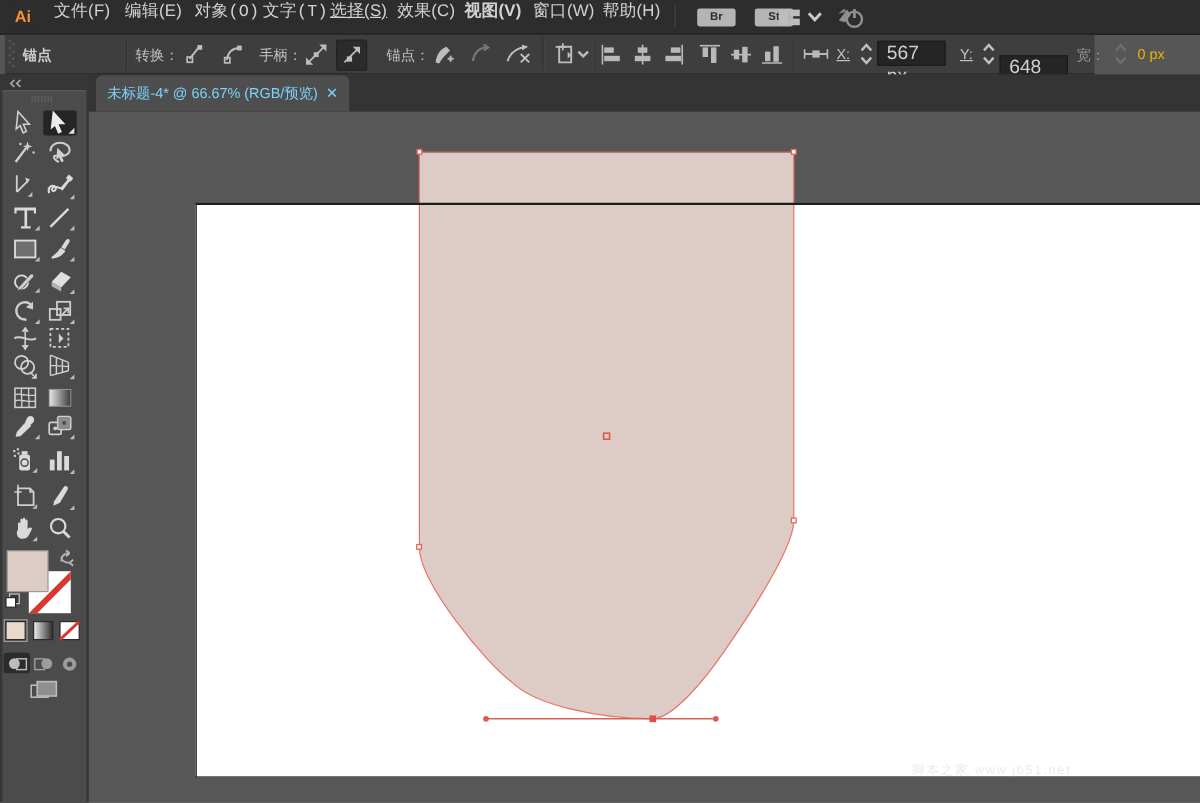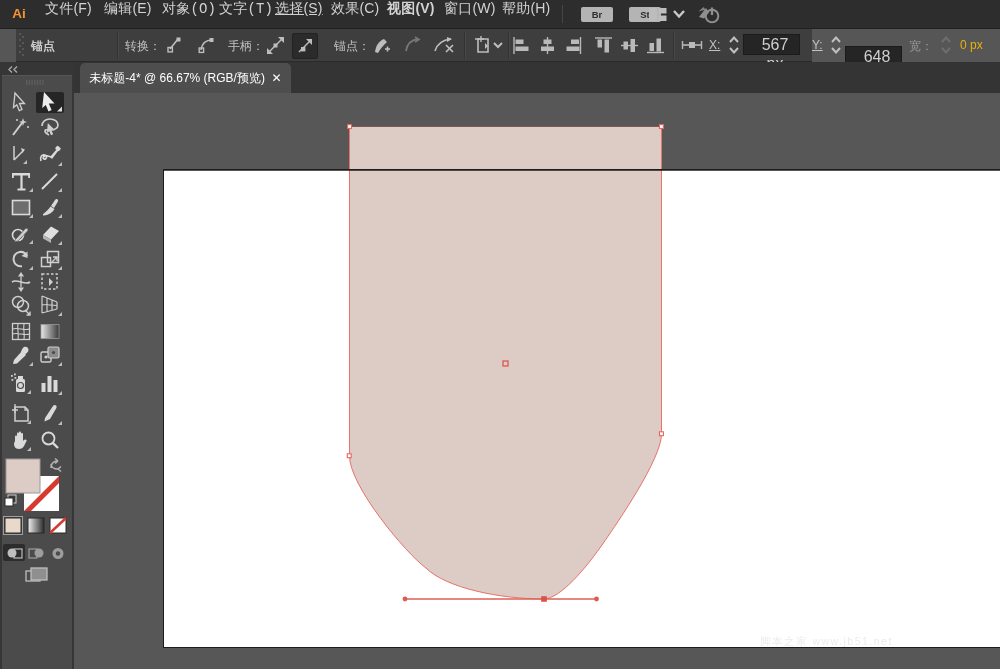--- a/index.html
+++ b/index.html
@@ -4,27 +4,27 @@
 <style>
   html,body{margin:0;padding:0;}
   body{width:1000px;height:669px;overflow:hidden;font-family:"Liberation Sans",sans-serif;background:#565656;position:relative;}
   .abs{position:absolute;}
   
   #menubar{left:0;top:0;width:1000px;height:28px;background:#2d2d2d;border-bottom:1px solid #1f1f1f;}
   .menuitem{position:absolute;top:0;font-size:14px;color:#d2d2d2;white-space:nowrap;letter-spacing:0.2px;}
   #ailogo{position:absolute;left:8px;top:4px;width:22px;height:20px;background:#2d2d2d;color:#f79233;font-weight:bold;font-size:13.5px;text-align:center;line-height:20px;}
   .appbtn{position:absolute;top:7px;width:32px;height:15px;background:#b4b4b4;border-radius:2px;color:#2c2c2c;font-size:9.5px;font-weight:bold;text-align:center;line-height:15px;}
   
-  #ctrlbar{left:16px;top:29px;width:796px;height:32px;background:#3e3e3e;border-bottom:1px solid #2a2a2a;text-align:center;}
+  #ctrlbar{left:4px;top:29px;width:908px;height:32px;background:#3e3e3e;border-bottom:1px solid #2a2a2a;}
   .clabel{position:absolute;top:9px;font-size:12px;color:#c2c2c2;white-space:nowrap;}
   .csep{position:absolute;top:2px;width:1px;height:28px;background:#333;border-right:1px solid #484848;}
   .inputbox{position:absolute;top:5px;height:19px;background:#252525;border:1px solid #1b1b1b;color:#cfcfcf;font-size:16px;line-height:19px;padding-left:7px;}
   
   #tabbar{left:0;top:62px;width:1000px;height:31px;background:#343434;}
-  #doctab{position:absolute;left:80px;top:1px;width:211px;height:30px;background:#4e4e4e;border-radius:5px 5px 0 0;color:#ffffff;font-size:12px;line-height:30px;text-align:center;}
+  #doctab{position:absolute;left:80px;top:1px;width:211px;height:30px;background:#4e4e4e;border-radius:5px 5px 0 0;color:#7dd3fc;font-size:12px;line-height:30px;text-align:center;}
   
   #dock{left:0;top:62px;width:74px;height:607px;background:#363636;}
   #toolpanel{position:absolute;left:2px;top:13px;width:70px;height:594px;background:#4b4b4b;border-top:1px solid #565656;box-sizing:border-box;}
   
   #canvas{left:74px;top:93px;width:926px;height:576px;background:#575757;}
   #artboard{left:163px;top:169px;width:837px;height:479px;background:#fff;border-top:1px solid #1c1c1c;border-left:1px solid #1c1c1c;border-bottom:1px solid #1c1c1c;box-sizing:border-box;}
 </style>
 </head>
 <body>
   <div class="abs" id="canvas"></div>

